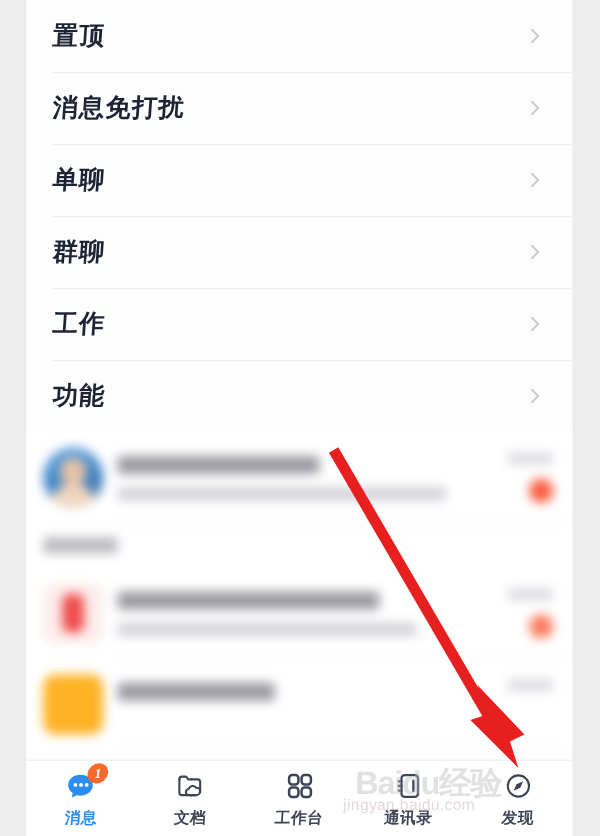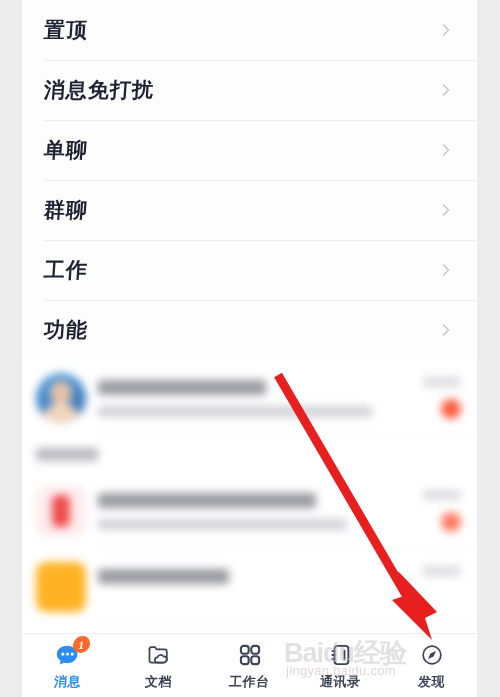--- a/index.html
+++ b/index.html
@@ -225,21 +225,21 @@
     position: absolute;
     right: 3px;
     bottom: 16px;
     width: 190px;
     height: 46px;
     pointer-events: none;
     opacity: .42;
   }
   .wm-main {
     position:absolute;
-    left: 0; top: 0;
+    left: 12px; top: 0;
     font-size: 27px;
     font-weight: bold;
     color: #b9b9bd;
     letter-spacing: -1px;
     font-family: "Liberation Sans", sans-serif;
     white-space: nowrap;
   }
   .wm-sub {
     position:absolute;
     left: 2px; top: 28px;

